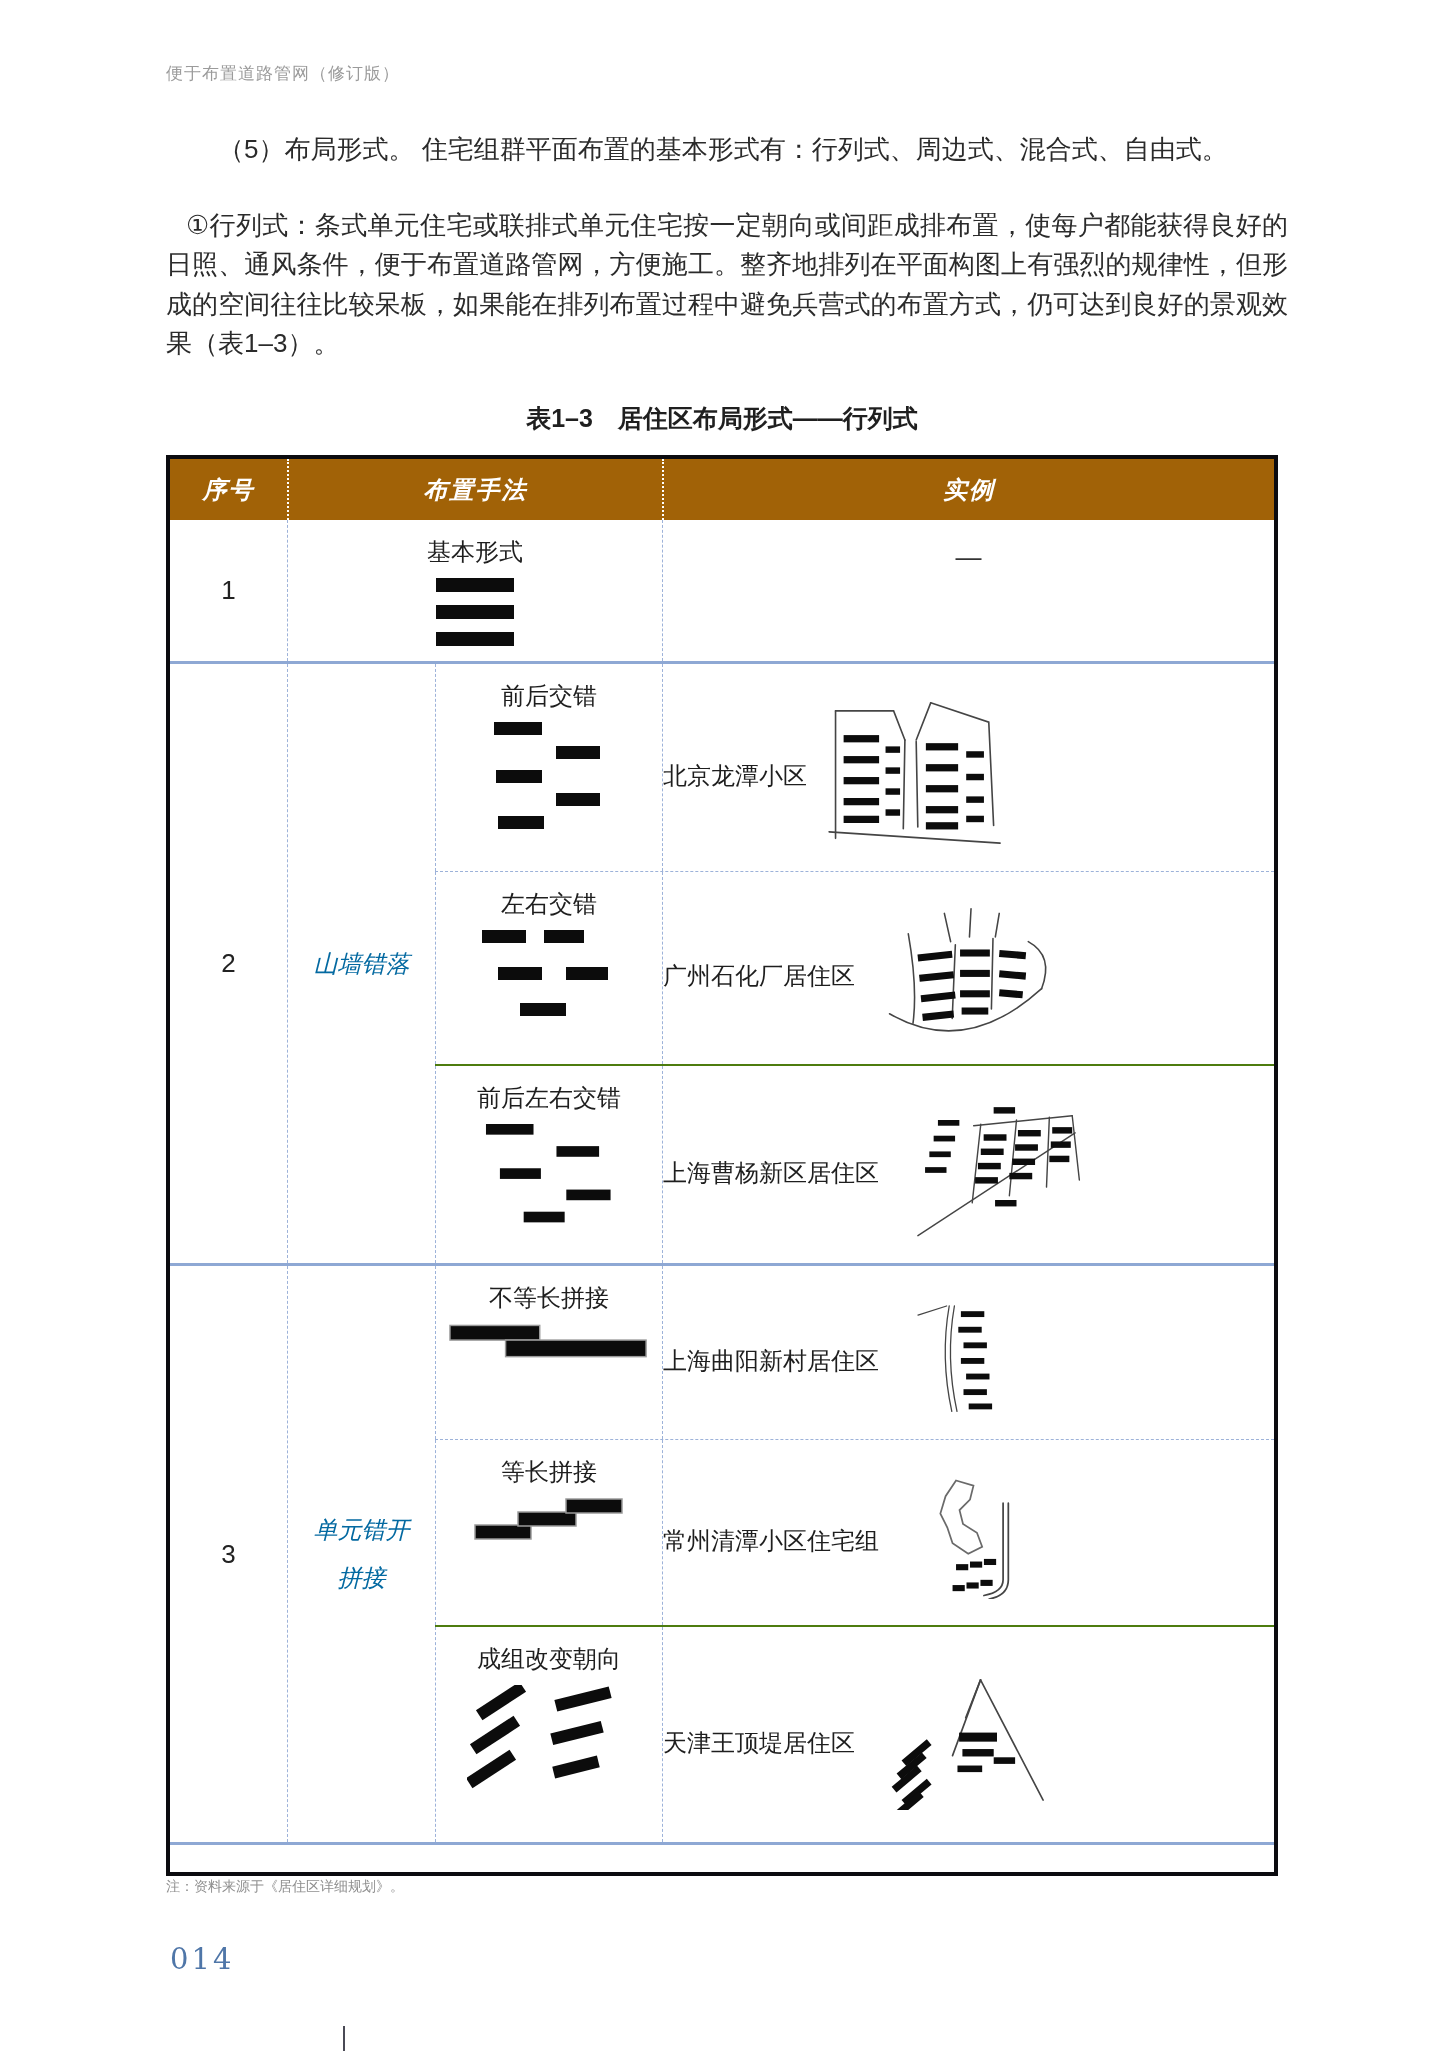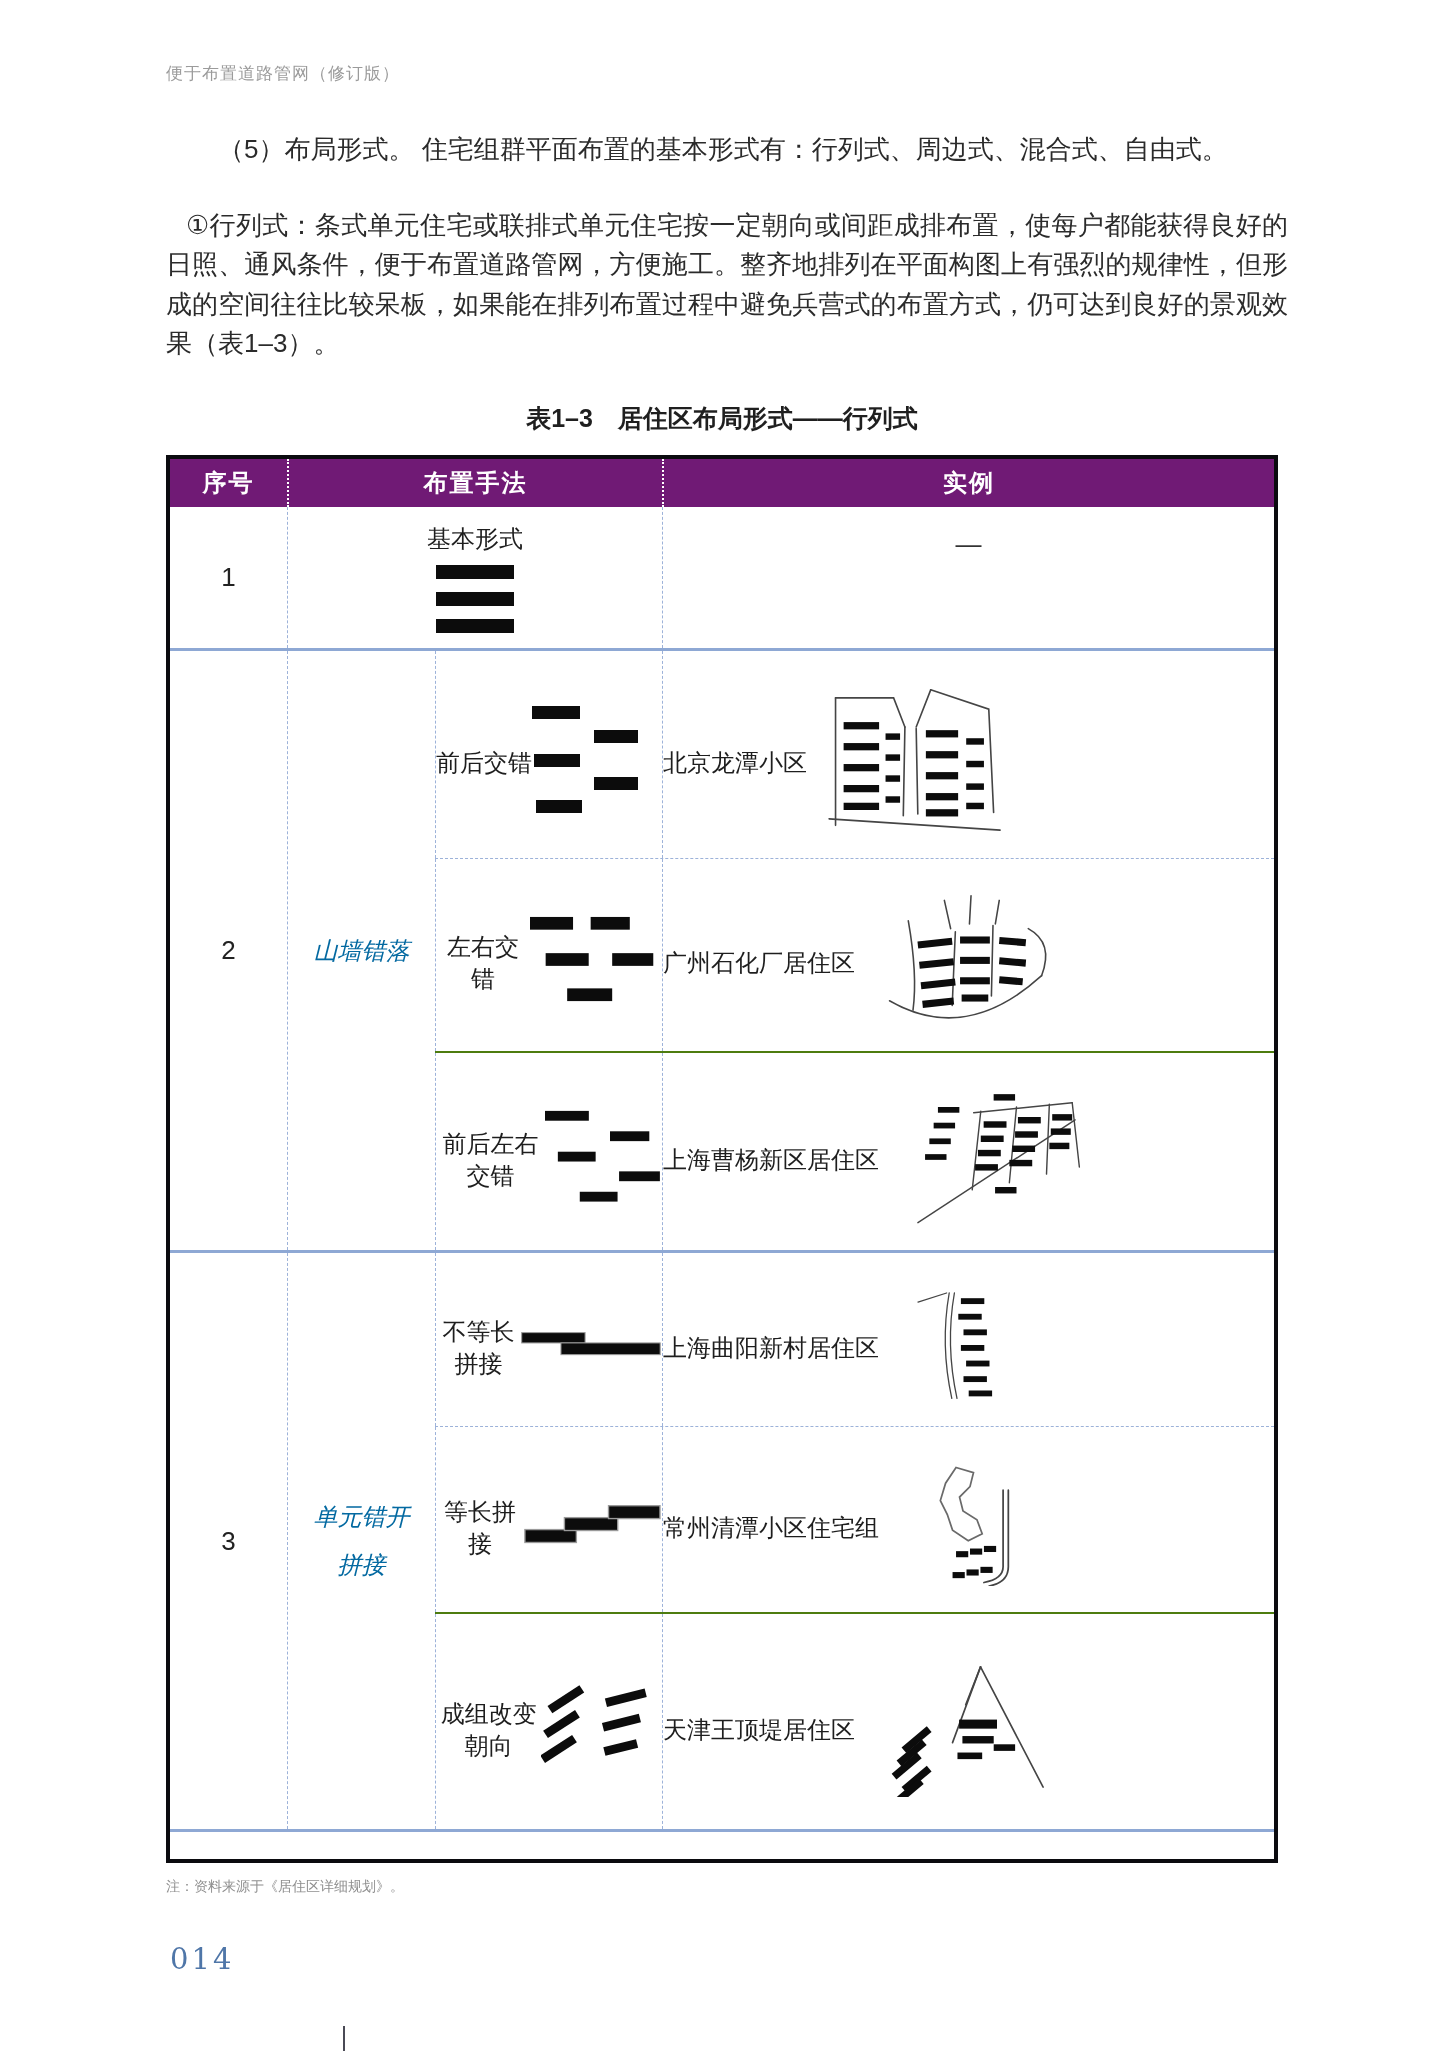--- a/index.html
+++ b/index.html
@@ -10,37 +10,37 @@
     font-family:"Liberation Sans","DejaVu Sans",sans-serif; color:#2e2e2e;
   }
   .running-header { position:absolute; left:166px; top:62px; font-size:17px; color:#9b9b9b; letter-spacing:1px; }
   .body-text { position:absolute; left:166px; top:130px; width:1122px; font-size:26px; line-height:39.5px; text-align:justify; color:#2b2b2b; }
   .body-text p.p1 { text-indent:52px; }
   .body-text p.p2 { text-indent:20px;margin-top:36px; }
   .caption { position:absolute; left:166px; top:402px; width:1112px; text-align:center; font-size:25px; font-weight:bold; color:#1f1f1f; }
 
   
   .tbl { position:absolute; left:166px; top:455px; width:1112px; border:4px solid #0b0b0f; background:#fff; }
-  .thead { display:flex; height:48px; background:#701a75; }
+  .thead { display:flex; height:61px; background:#a16207;font-style:italic; }
   .th { display:flex; align-items:center; justify-content:center; color:#fff; font-size:24px; font-weight:bold; letter-spacing:2px; }
   .th-no { width:117px; }
   .th-method { width:375px; border-left:2px dotted #fff; }
   .th-ex { flex:1; border-left:2px dotted #fff; }
 
   .row { display:flex; }
   .row-major { border-top:3px solid #8ea8d4; }
   .c-no { width:117px; display:flex; align-items:center; justify-content:center; font-size:26px; color:#222; }
   .c-group { width:148px; border-left:1px dashed #9db2d9; display:flex; flex-direction:column; align-items:center; justify-content:center; font-size:24px; color:#0369a1; line-height:48px; text-align:center;font-style:italic; }
   .c-merged { width:375px; border-left:1px dashed #9db2d9; }
   .c-ex-merged { flex:1; border-left:1px dashed #9db2d9; }
   .subs { flex:1; display:flex; flex-direction:column; }
   .sub { display:flex; }
   .sub + .sub { border-top:1px dashed #9db2d9; }
   .sub.solid-top { border-top:2px solid #4d7c0f; }
-  .sm { width:227px; border-left:1px dashed #9db2d9; display:flex; flex-direction:row; align-items:center; }
+  .sm { width:227px; border-left:1px dashed #9db2d9; display:flex; flex-direction:column; align-items:center; }
   .se { flex:1; border-left:1px dashed #9db2d9; display:flex; align-items:center; }
   .col-top { display:flex; flex-direction:column; align-items:center; }
   .lbl { padding-top:16px; font-size:24px; color:#1e1e1e; text-align:center; }
   .diagram { margin-top:10px; }
   .h-r1 { height:141px; }
   .h-2a { height:207px; }
   .h-2b { height:193px; }
   .h-2c { height:199px; }
   .h-3a { height:173px; }
   .h-3b { height:186px; }

